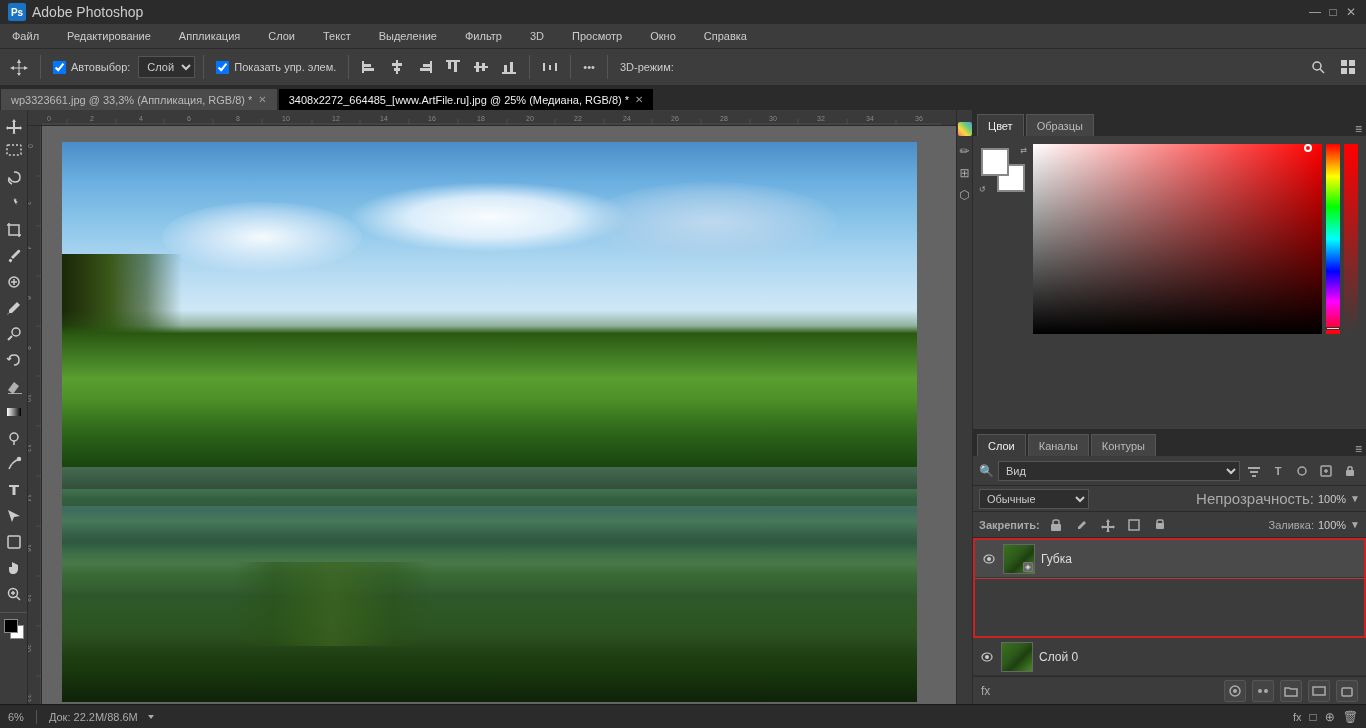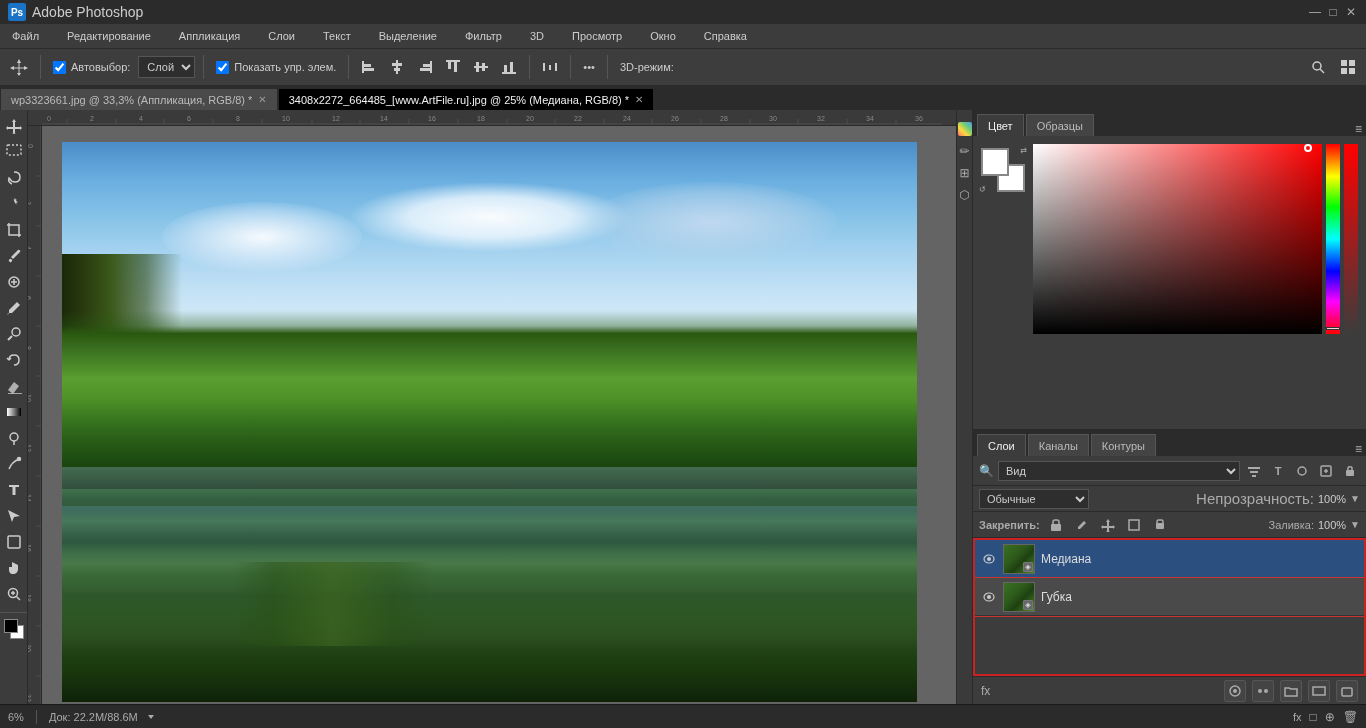--- a/index.html
+++ b/index.html
@@ -990,51 +990,50 @@
         </div>
         <div style="margin-left:auto; display:flex; align-items:center; gap:4px;">
           <span class="fill-label">Заливка:</span>
           <span class="opacity-value">100%</span>
           <div style="color:#aaa;font-size:10px;">▼</div>
         </div>
       </div>
 
       <div id="layers-list" style="border:2px solid #cc2222;">
 
-        <div class="layer-item selected">
-          <div class="layer-eye">
-            <svg width="14" height="10" viewBox="0 0 14 10" fill="none">
-                <ellipse cx="7" cy="5" rx="5" ry="4" stroke="#ccc" stroke-width="1.2"></ellipse>
-                <circle cx="7" cy="5" r="2" fill="#ccc"></circle>
-              </svg>
-          </div>
-          <div class="layer-thumb">
-            <div class="layer-thumb-img"></div>
-            <div class="layer-icon-secondary" style="font-size:7px;color:#ddd;">◈</div>
-          </div>
-          <span class="layer-name">Медиана</span>
-        </div>
 
         <div class="layer-item highlighted">
           <div class="layer-eye">
             <svg width="14" height="10" viewBox="0 0 14 10" fill="none">
                 <ellipse cx="7" cy="5" rx="5" ry="4" stroke="#ccc" stroke-width="1.2"></ellipse>
                 <circle cx="7" cy="5" r="2" fill="#ccc"></circle>
               </svg>
           </div>
           <div class="layer-thumb">
             <div class="layer-thumb-img"></div>
             <div class="layer-icon-secondary" style="font-size:7px;color:#ddd;">◈</div>
           </div>
           <span class="layer-name">Губка</span>
         </div>
 
 
       </div>
 
+      <div class="layer-item">
+        <div class="layer-eye">
+          <svg width="14" height="10" viewBox="0 0 14 10" fill="none">
+              <ellipse cx="7" cy="5" rx="5" ry="4" stroke="#ccc" stroke-width="1.2"></ellipse>
+              <circle cx="7" cy="5" r="2" fill="#ccc"></circle>
+            </svg>
+        </div>
+        <div class="layer-thumb">
+          <div class="layer-thumb-img"></div>
+        </div>
+        <span class="layer-name">Слой 0</span>
+      </div>
 
       <div id="layers-bottom">
         <div style="font-size:12px;color:#aaa;margin-right:auto;cursor:pointer;">fx</div>
         <div class="layer-bottom-btn">
           <svg width="14" height="14" viewBox="0 0 14 14" fill="#aaa">
               <circle cx="7" cy="7" r="5" fill="none" stroke="#aaa" stroke-width="1.5"></circle>
               <circle cx="7" cy="7" r="2" fill="#aaa"></circle>
             </svg>
         </div>
         <div class="layer-bottom-btn">

